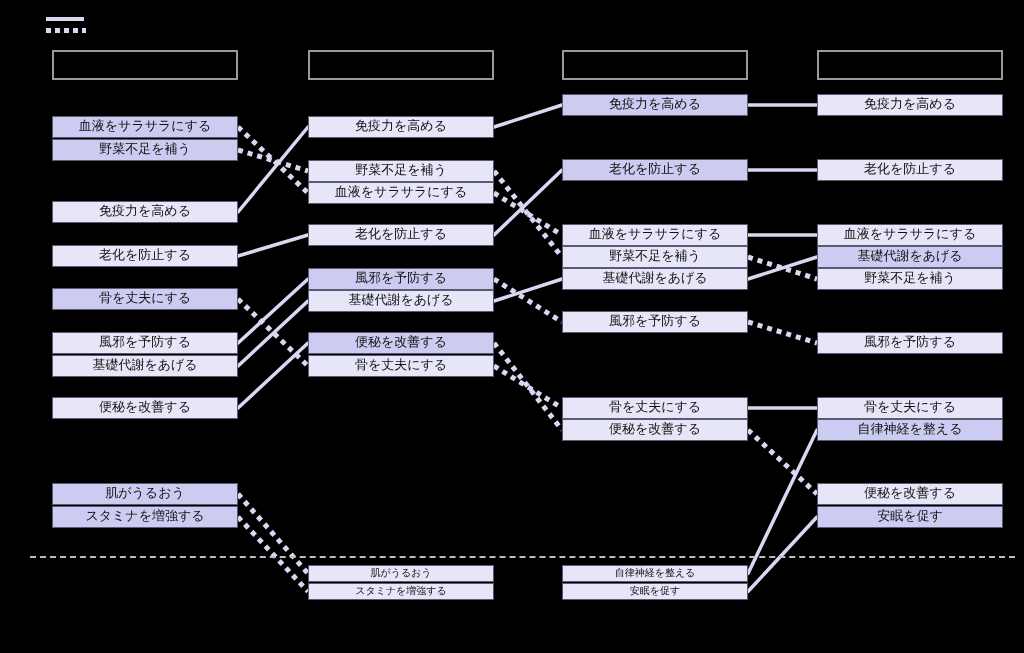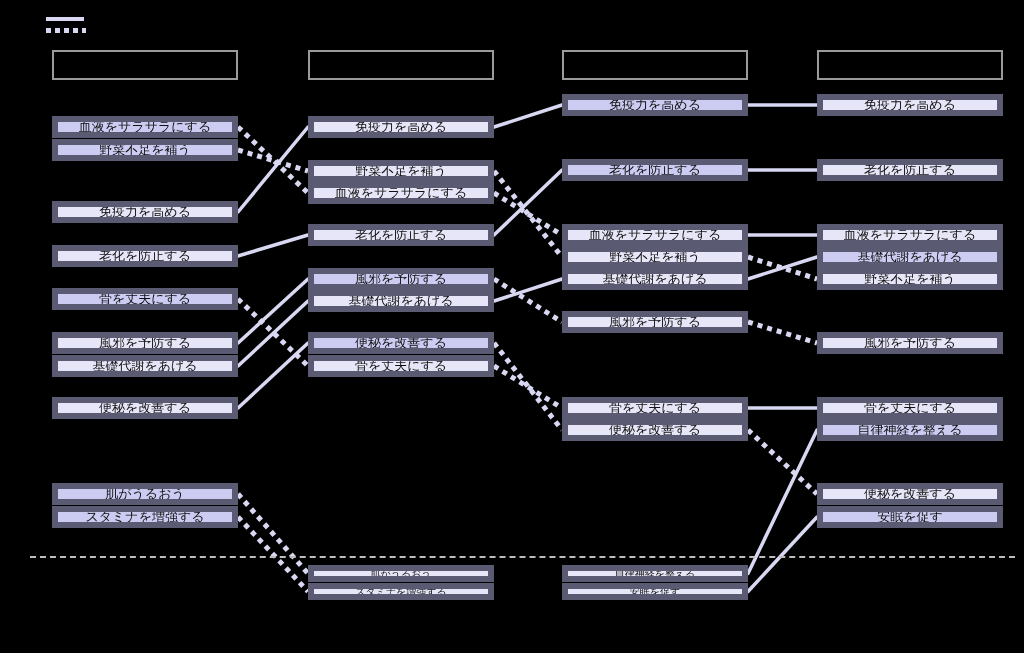--- a/index.html
+++ b/index.html
@@ -2,23 +2,23 @@
 <html><head>
 <meta charset="utf-8">
 <title>Ranking Alignment Diagram</title>
 <style>
   html,body{margin:0;padding:0;background:#000;}
   body{width:1024px;height:653px;position:relative;overflow:hidden;
        font-family:"Liberation Sans","DejaVu Sans",sans-serif;}
   #stage{position:absolute;left:0;top:0;width:1024px;height:653px;background:#000;}
   svg.links{position:absolute;left:0;top:0;width:1024px;height:653px;}
   .hdr-box{position:absolute;border:2px solid #9a9a9a;background:#000;box-sizing:border-box;}
-  .node{position:absolute;box-sizing:border-box;border:6px solid #a21caf;
+  .node{position:absolute;box-sizing:border-box;border:1px solid #a21caf;
         color:#111;text-align:center;white-space:nowrap;overflow:hidden;
-        display:flex;align-items:center;justify-content:center;}
+        display:flex;align-items:flex-start;justify-content:center;}
   .node.lite{background:#e6e6f8;}
   .node.hi{background:#ccccf2;}
   .legend-solid{position:absolute;height:4px;background:#d8d8f2;}
   .legend-dot{position:absolute;height:5px;}
   .sep{position:absolute;height:0;border-top:2px dashed #bdbdbd;}
 </style>
 </head>
 <body>
 
 <div id="stage">

